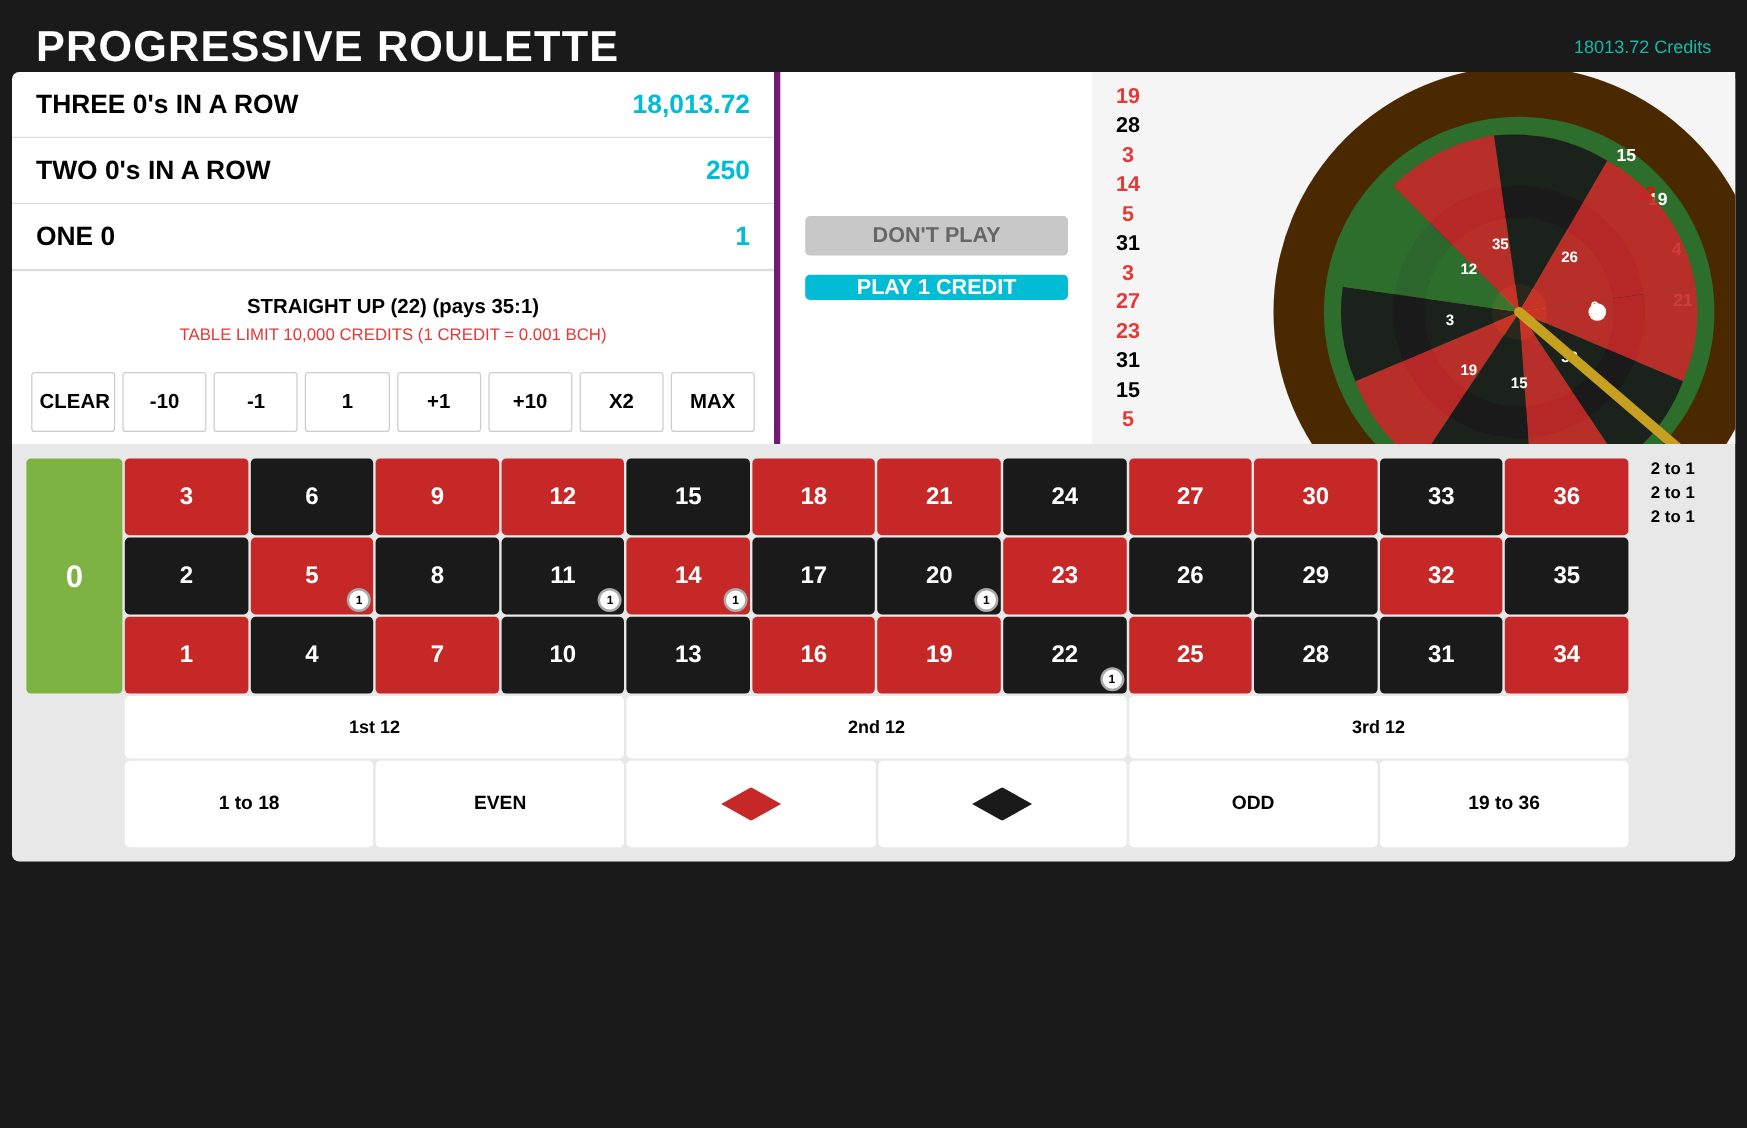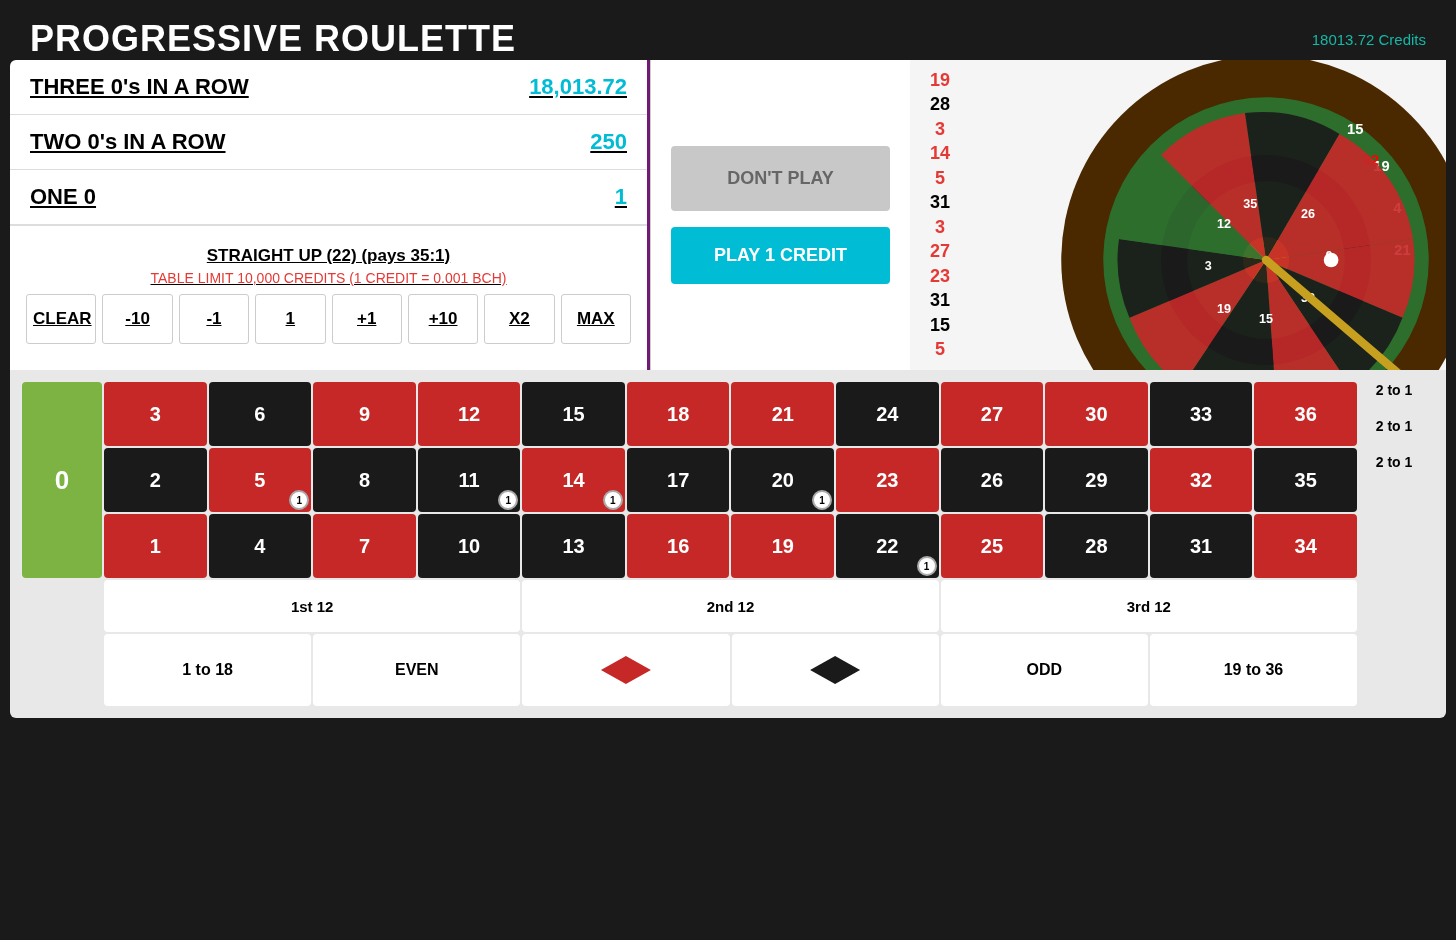--- a/index.html
+++ b/index.html
@@ -46,22 +46,21 @@
     
     .top-panel {
       display: flex;
       background: white;
       margin: 0 10px;
       border-radius: 6px 6px 0 0;
     }
     .payout-table {
       flex: 0 0 640px;
       color: black;
-      border-right: 3px solid #701a75;
-      text-decoration: underline;
+      border-right: 5px solid #701a75;
     }
     .payout-row {
       display: flex;
       justify-content: space-between;
       align-items: center;
       padding: 14px 20px;
       border-bottom: 1px solid #ddd;
       font-size: 22px;
       font-weight: 700;
     }
@@ -80,21 +79,21 @@
       color: #e53935;
       font-size: 14px;
       text-align: center;
       margin-top: 4px;
     }
 
     
     .bet-controls {
       display: flex;
       gap: 6px;
-      margin-top: 8px;
+      margin-top: 24px;
       flex-wrap: wrap;
     }
     .bet-btn {
       flex: 1;
       padding: 14px 6px;
       border: 1px solid #ccc;
       background: white;
       color: black;
       font-size: 17px;
       font-weight: 700;
@@ -111,32 +110,31 @@
       flex-direction: column;
       align-items: center;
       justify-content: center;
       gap: 16px;
       padding: 20px;
       background: white;
       border-left: 1px solid #ccc;
     }
     .dont-play-btn {
       width: 100%;
-      padding: 22px;
+      padding: 6px;
       background: #c8c8c8;
       color: #666;
       font-size: 18px;
       font-weight: 700;
       border: none;
       border-radius: 4px;
       cursor: pointer;
     }
     .play-btn {
       width: 100%;
-      padding: 18px;
       background: #00bcd4;
       color: white;
       font-size: 18px;
       font-weight: 700;
       border: none;
       border-radius: 4px;
       cursor: pointer;
     }
 
     
@@ -482,21 +480,21 @@
         <div class="num-cell red-cell">16</div>
         <div class="num-cell red-cell">19</div>
         <div class="num-cell black-cell">22<span class="chip-badge">1</span></div>
         <div class="num-cell red-cell">25</div>
         <div class="num-cell black-cell">28</div>
         <div class="num-cell black-cell">31</div>
         <div class="num-cell red-cell">34</div>
       </div>
     </div>
 
-    <div style="display:flex; flex-direction:column; gap:20px; width:75px;">
+    <div style="display:flex; flex-direction:column; gap:4px; width:75px;">
       <div class="two-to-one">2 to 1</div>
       <div class="two-to-one">2 to 1</div>
       <div class="two-to-one">2 to 1</div>
     </div>
   </div>
 
   <div class="bottom-bets">
     <div class="bottom-spacer"></div>
     <div class="bottom-bet-cell">1st 12</div>
     <div class="bottom-bet-cell">2nd 12</div>

